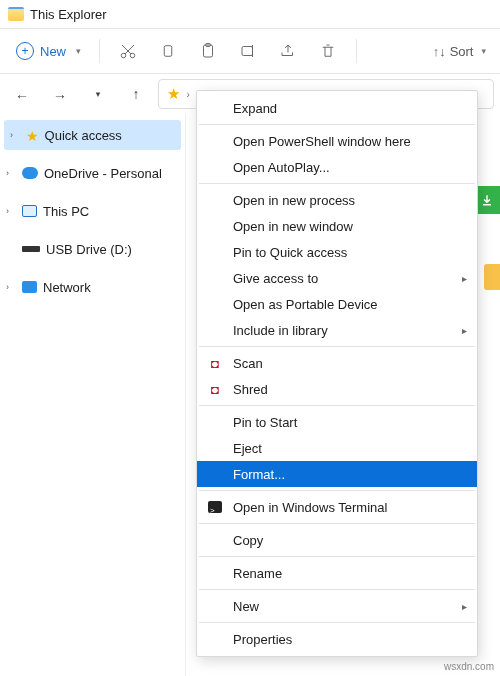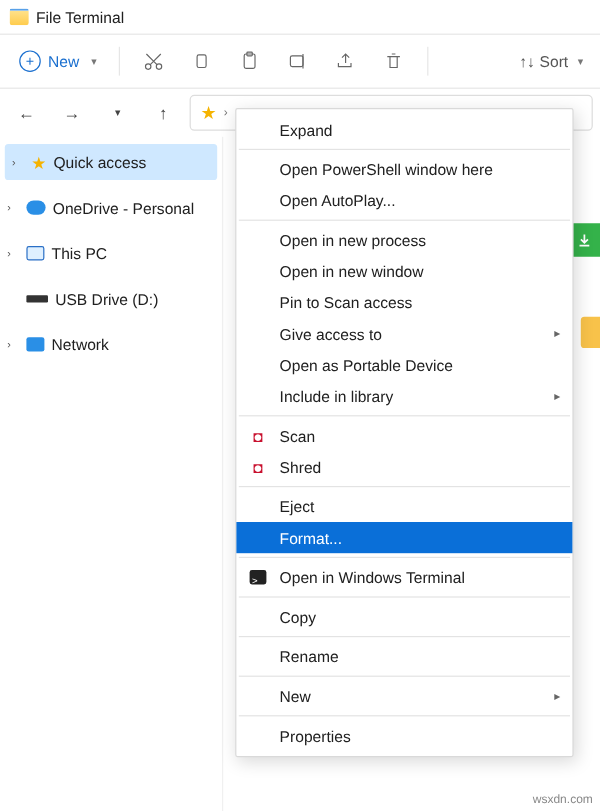--- a/index.html
+++ b/index.html
@@ -53,21 +53,21 @@
   .term { width:14px; height:12px; background:#222; border-radius:2px; }
   .term::after { content:">"; color:#fff; font-size:8px; margin-left:2px; line-height:12px;}
 
   .watermark { position:absolute; bottom:4px; right:6px; font-size:10px; color:#888; }
 </style>
 </head>
 <body>
 
 <div class="titlebar">
   <span class="folder-ico"></span>
-  <span class="title">File Terminal</span>
+  <span class="title">This Explorer</span>
 </div>
 <div class="divider"></div>
 
 <div class="toolbar">
   <div class="new-btn">
     <span class="new-plus">+</span>
     <span>New</span>
     <span class="chev">▾</span>
   </div>
   <div class="sep"></div>
@@ -175,21 +175,21 @@
       <span>Open AutoPlay...</span>
     </div>
   <div class="cm-sep"></div>
   <div class="cm-item">
       <span>Open in new process</span>
     </div>
   <div class="cm-item">
       <span>Open in new window</span>
     </div>
   <div class="cm-item">
-      <span>Pin to Scan access</span>
+      <span>Pin to Quick access</span>
     </div>
   <div class="cm-item">
       <span>Give access to</span>
       <span class="cm-sub">▸</span>
     </div>
   <div class="cm-item">
       <span>Open as Portable Device</span>
     </div>
   <div class="cm-item">
       <span>Include in library</span>
@@ -198,20 +198,23 @@
   <div class="cm-sep"></div>
   <div class="cm-item">
       <span class="cm-ico mcafee">◘</span>
       <span>Scan</span>
     </div>
   <div class="cm-item">
       <span class="cm-ico mcafee">◘</span>
       <span>Shred</span>
     </div>
   <div class="cm-sep"></div>
+  <div class="cm-item">
+      <span>Pin to Start</span>
+    </div>
   <div class="cm-item">
       <span>Eject</span>
     </div>
   <div class="cm-item hover">
       <span>Format...</span>
     </div>
   <div class="cm-sep"></div>
   <div class="cm-item">
       <span class="cm-ico">
         <span class="term"></span>

